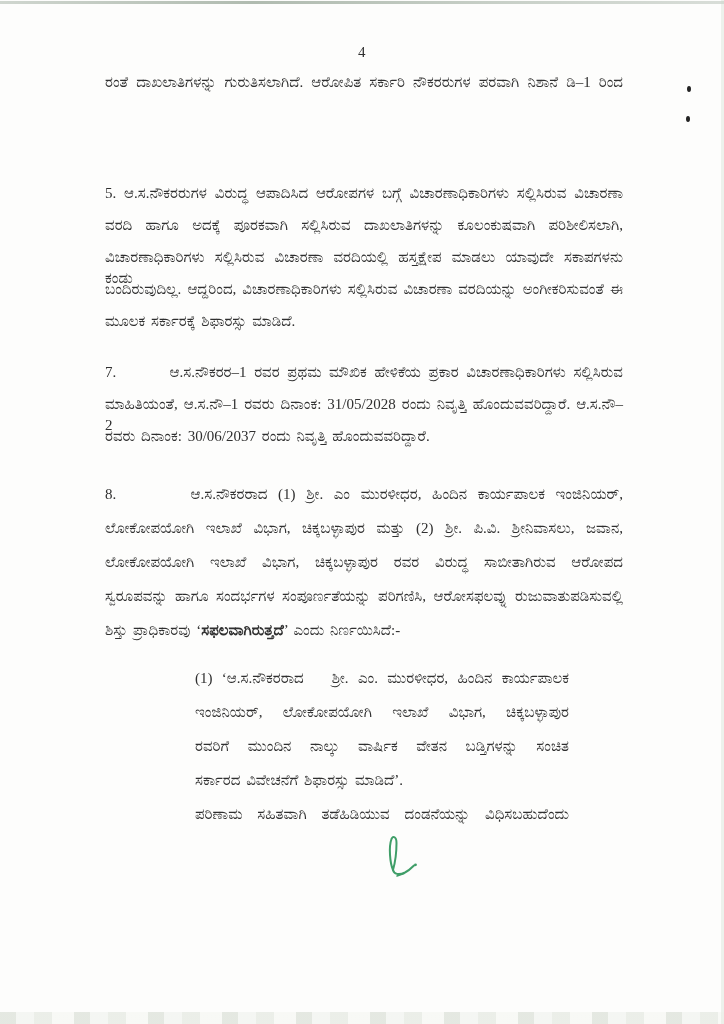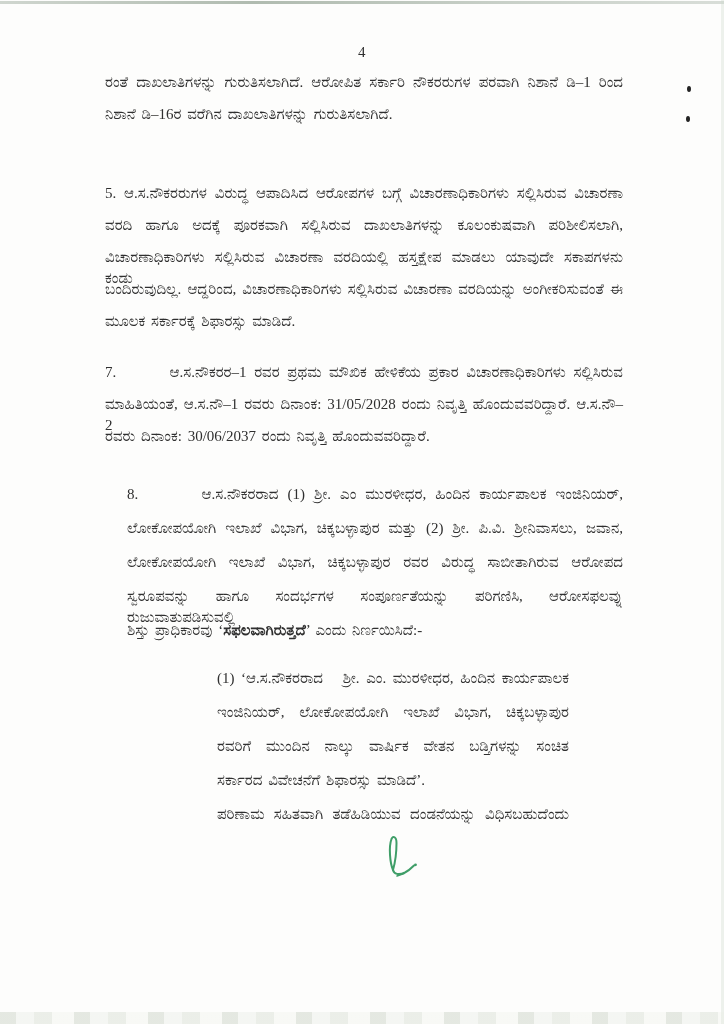--- a/index.html
+++ b/index.html
@@ -47,40 +47,39 @@
     display: block;
     font-size: 15px;
     line-height: 21px;
     height: 32px;
     text-align: justify;
     text-align-last: justify;
     word-spacing: 2px;
     white-space: normal;
     overflow: visible;
   }
-  .lh34 .line { height: 34px; margin-left: 22px; }
+  .lh34 .line { height: 34px; }
   .line.last { text-align-last: left; }
   .line b { font-weight: bold; }
 
   .sig { position: absolute; left: 383px; top: 833px; width: 40px; height: 50px; }
 </style>
 </head>
 <body>
 
 <div class="page">
 
   <div class="edge-top"></div>
   <div class="speck speck-1"></div>
   <div class="speck speck-2"></div>
 
   <div class="page-number">4</div>
 
   <div class="tblock" style="top: 72px;">
     <div class="line">ರಂತೆ ದಾಖಲಾತಿಗಳನ್ನು ಗುರುತಿಸಲಾಗಿದೆ. ಆರೋಪಿತ ಸರ್ಕಾರಿ ನೌಕರರುಗಳ ಪರವಾಗಿ ನಿಶಾನೆ ಡಿ–1 ರಿಂದ</div>
-    <div class="line last">ನಿಶಾನೆ ಡಿ–16ರ ವರೆಗಿನ ದಾಖಲಾತಿಗಳನ್ನು ಗುರುತಿಸಲಾಗಿದೆ.</div>
   </div>
 
   <div class="tblock" style="top: 183px;">
     <div class="line">5. ಆ.ಸ.ನೌಕರರುಗಳ ವಿರುದ್ಧ ಆಪಾದಿಸಿದ ಆರೋಪಗಳ ಬಗ್ಗೆ ವಿಚಾರಣಾಧಿಕಾರಿಗಳು ಸಲ್ಲಿಸಿರುವ ವಿಚಾರಣಾ</div>
     <div class="line">ವರದಿ ಹಾಗೂ ಅದಕ್ಕೆ ಪೂರಕವಾಗಿ ಸಲ್ಲಿಸಿರುವ ದಾಖಲಾತಿಗಳನ್ನು ಕೂಲಂಕುಷವಾಗಿ ಪರಿಶೀಲಿಸಲಾಗಿ,</div>
     <div class="line">ವಿಚಾರಣಾಧಿಕಾರಿಗಳು ಸಲ್ಲಿಸಿರುವ ವಿಚಾರಣಾ ವರದಿಯಲ್ಲಿ ಹಸ್ತಕ್ಷೇಪ ಮಾಡಲು ಯಾವುದೇ ಸಕಾಪಗಳನು ಕಂಡು</div>
     <div class="line">ಬಂದಿರುವುದಿಲ್ಲ. ಆದ್ದರಿಂದ, ವಿಚಾರಣಾಧಿಕಾರಿಗಳು ಸಲ್ಲಿಸಿರುವ ವಿಚಾರಣಾ ವರದಿಯನ್ನು ಅಂಗೀಕರಿಸುವಂತೆ ಈ</div>
     <div class="line last">ಮೂಲಕ ಸರ್ಕಾರಕ್ಕೆ ಶಿಫಾರಸ್ಸು ಮಾಡಿದೆ.</div>
   </div>
 

